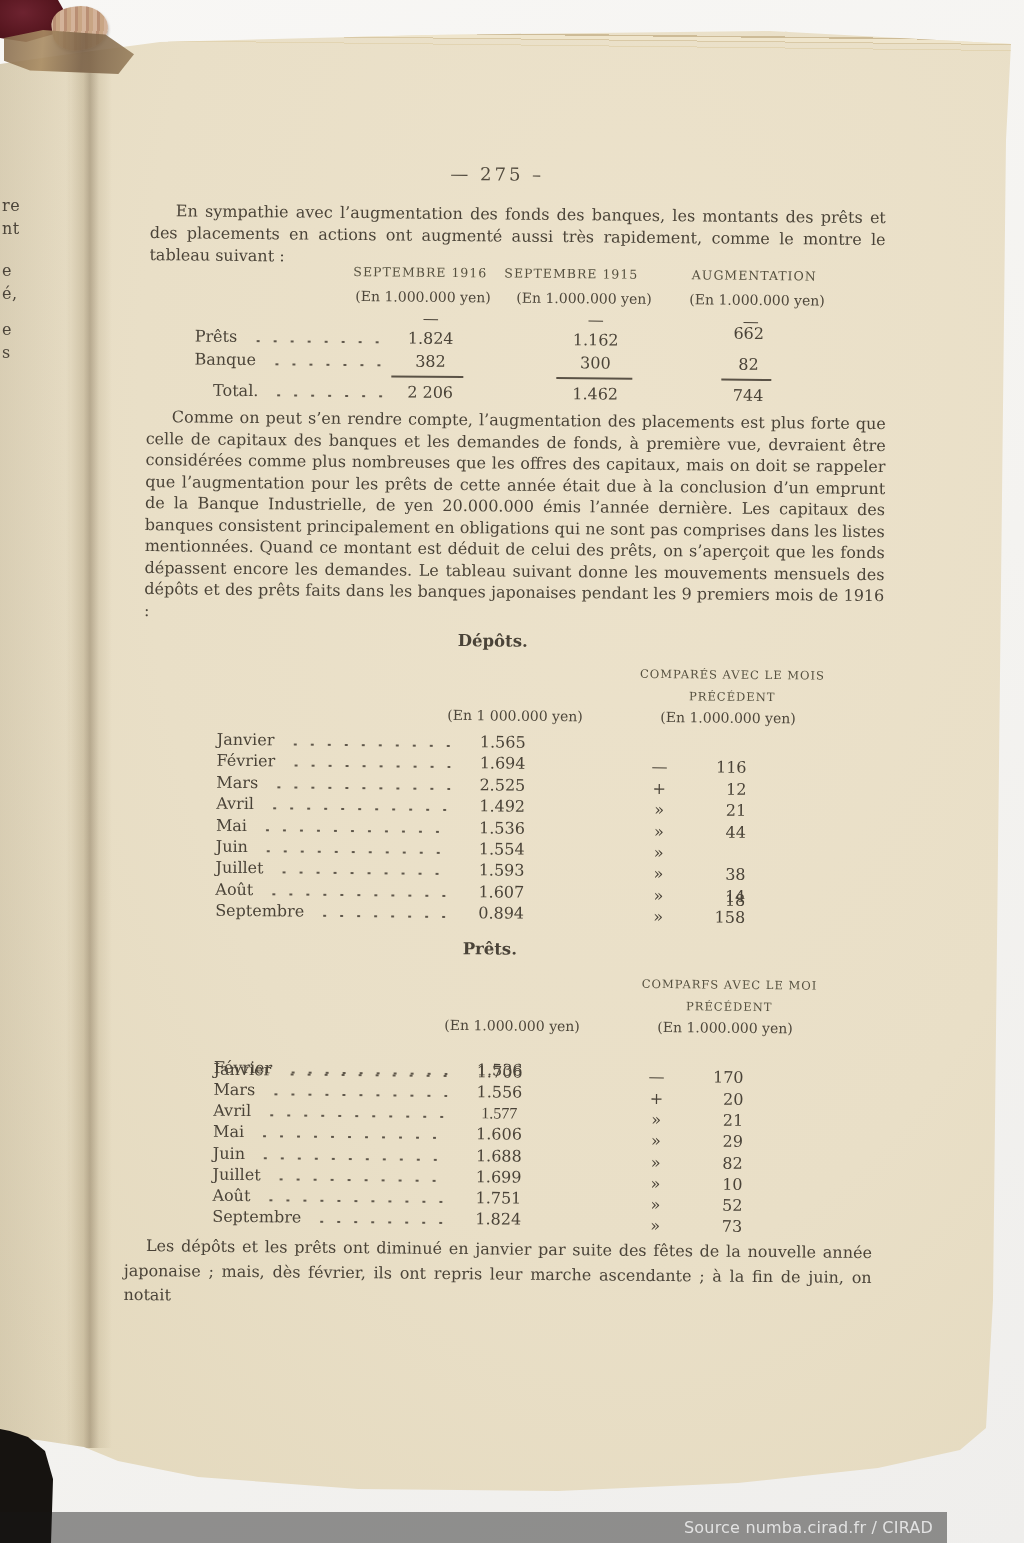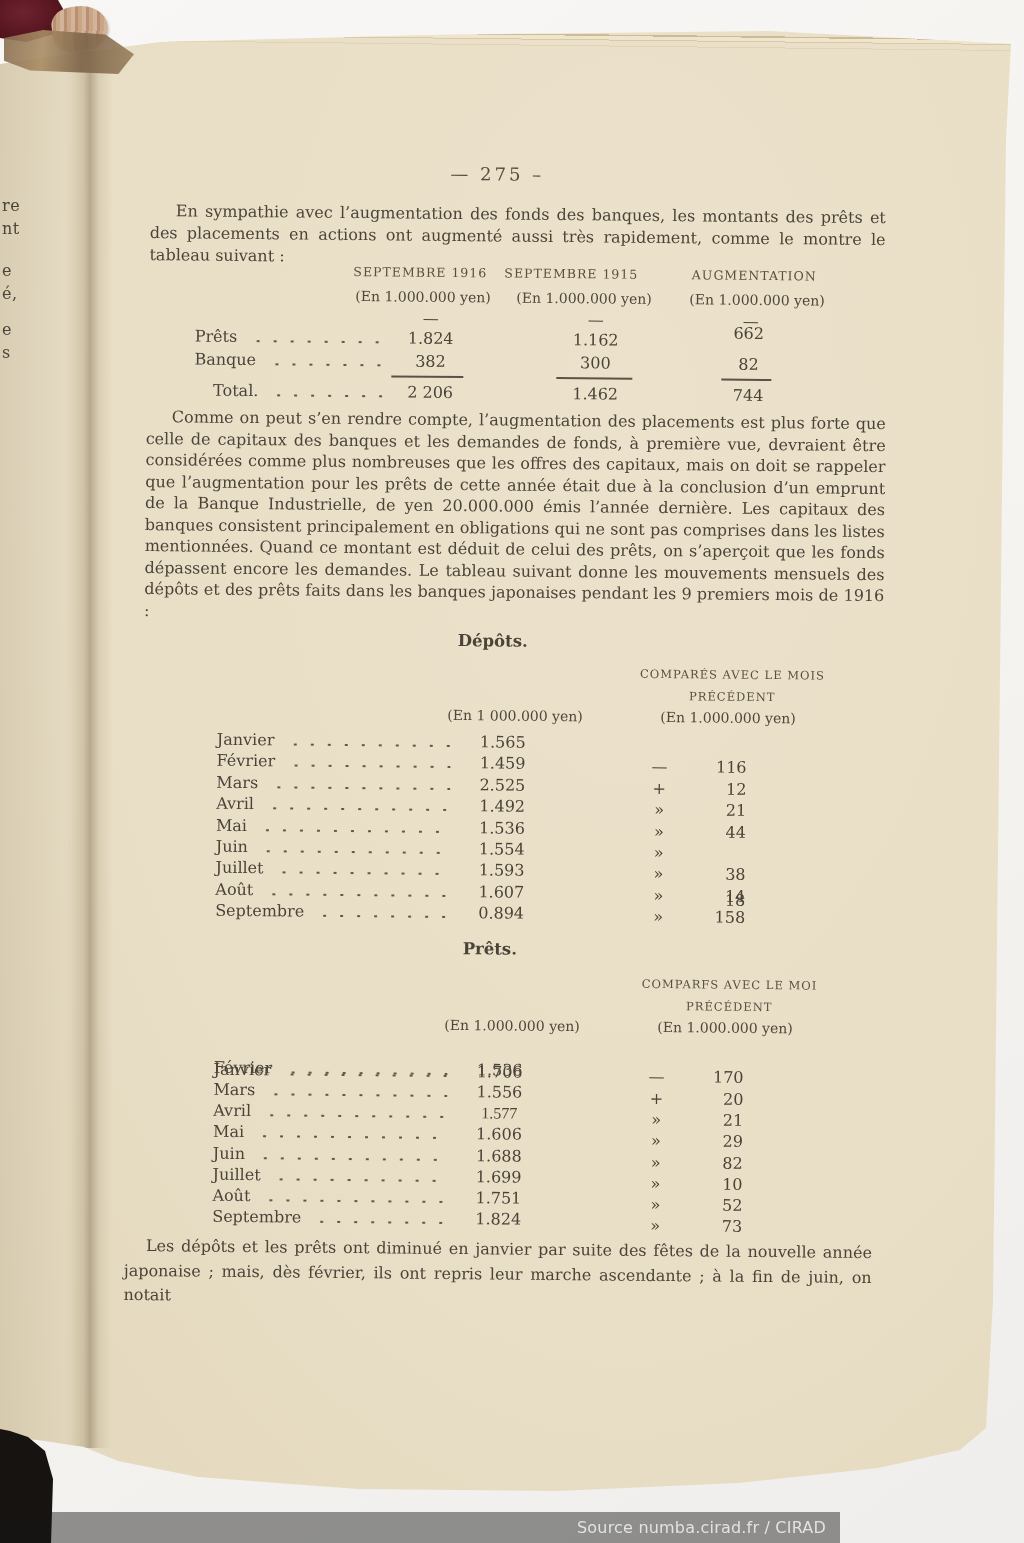--- a/index.html
+++ b/index.html
@@ -59,21 +59,21 @@
     clip-path:polygon(0 18%, 30% 0, 78% 10%, 100% 55%, 88% 100%, 20% 92%, 0 70%);
     opacity:.9;
   }
   
   .black-cover {
     position:absolute; left:0; top:1395px; width:60px; height:148px; background:#161310;
     clip-path:polygon(0px 34px, 10px 36px, 28px 42px, 45px 56px, 53px 84px, 51px 148px, 0px 148px);
   }
   
   .source-bar {
-    position:absolute; left:0; top:1512px; width:840px; height:31px;
+    position:absolute; left:0; top:1512px; width:947px; height:31px;
     background:rgba(22,22,22,0.45);
     font-family:"DejaVu Sans","Liberation Sans",sans-serif;
     font-size:16px; color:#e2e2e2; line-height:31px; text-align:right;
     padding-right:14px; box-sizing:border-box; letter-spacing:.2px;
   }
   
   .content { position:absolute; left:0; top:0; width:1014px; height:1500px;
     transform:rotate(0.55deg); transform-origin:140px 200px; }
   .abs { position:absolute; }
   .center { text-align:center; }
@@ -173,21 +173,21 @@
             <div class="abs rowflex" style="left: 222px; top: 0px; width: 330px;">
               <span>Janvier</span>
               <span class="dots"></span>
               <span class="val" style="width: 88px;">1.565</span>
             </div>
             <span class="sign" style="left: 650px; top: 2px;"></span>
             <span class="delta" style="left: 682px; top: 2px;"></span>
             <div class="abs rowflex" style="left: 222px; top: 21px; width: 330px;">
               <span>Février</span>
               <span class="dots"></span>
-              <span class="val" style="width: 88px;">1.459</span>
+              <span class="val" style="width: 88px;">1.694</span>
             </div>
             <span class="sign" style="left: 650px; top: 23px;">—</span>
             <span class="delta" style="left: 682px; top: 23px;">116</span>
             <div class="abs rowflex" style="left: 222px; top: 43px; width: 330px;">
               <span>Mars</span>
               <span class="dots"></span>
               <span class="val" style="width: 88px;">2.525</span>
             </div>
             <span class="sign" style="left: 650px; top: 45px;">+</span>
             <span class="delta" style="left: 682px; top: 45px;">12</span>

